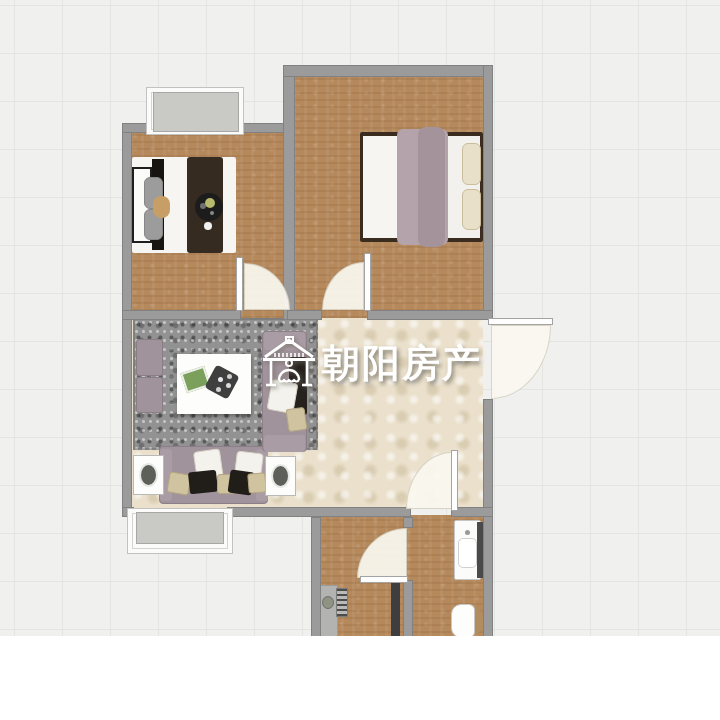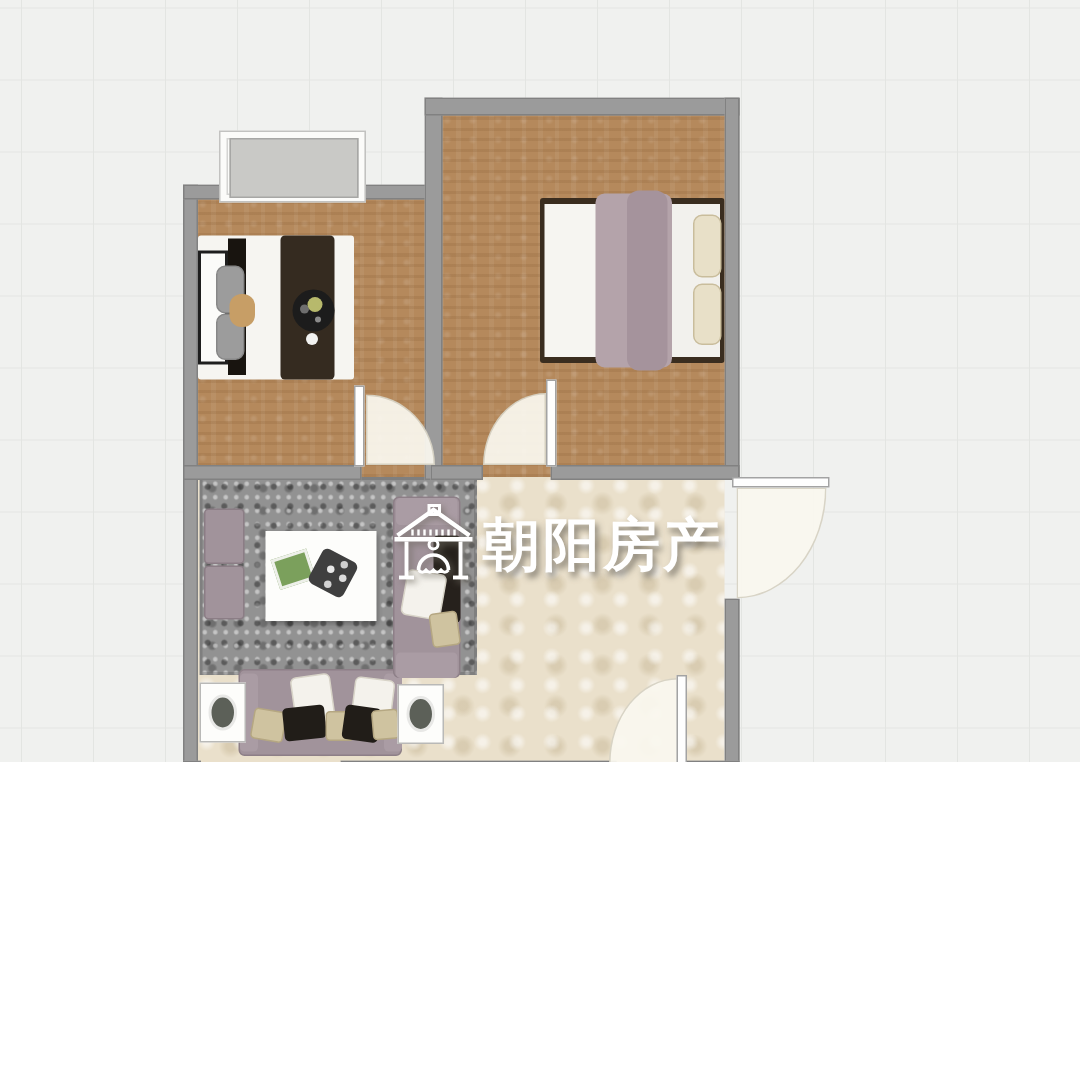--- a/index.html
+++ b/index.html
@@ -1,18 +1,18 @@
 <!DOCTYPE html>
 <html><head>
 <meta charset="utf-8">
 <style>
   html,body{margin:0;padding:0;}
   body{font-family:"DejaVu Sans","Liberation Sans",sans-serif;}
   #stage{
-    position:relative;width:720px;height:508px;overflow:hidden;
+    position:relative;width:720px;height:636px;overflow:hidden;
     background-color:#f0f1ef;
     background-image:
       linear-gradient(#e3e5e2 1px, transparent 1px),
       linear-gradient(90deg,#e3e5e2 1px, transparent 1px);
     background-size:48px 48px;
     background-position:14px 5px;
     text-align:center;
   }
   .abs{position:absolute;}
   

